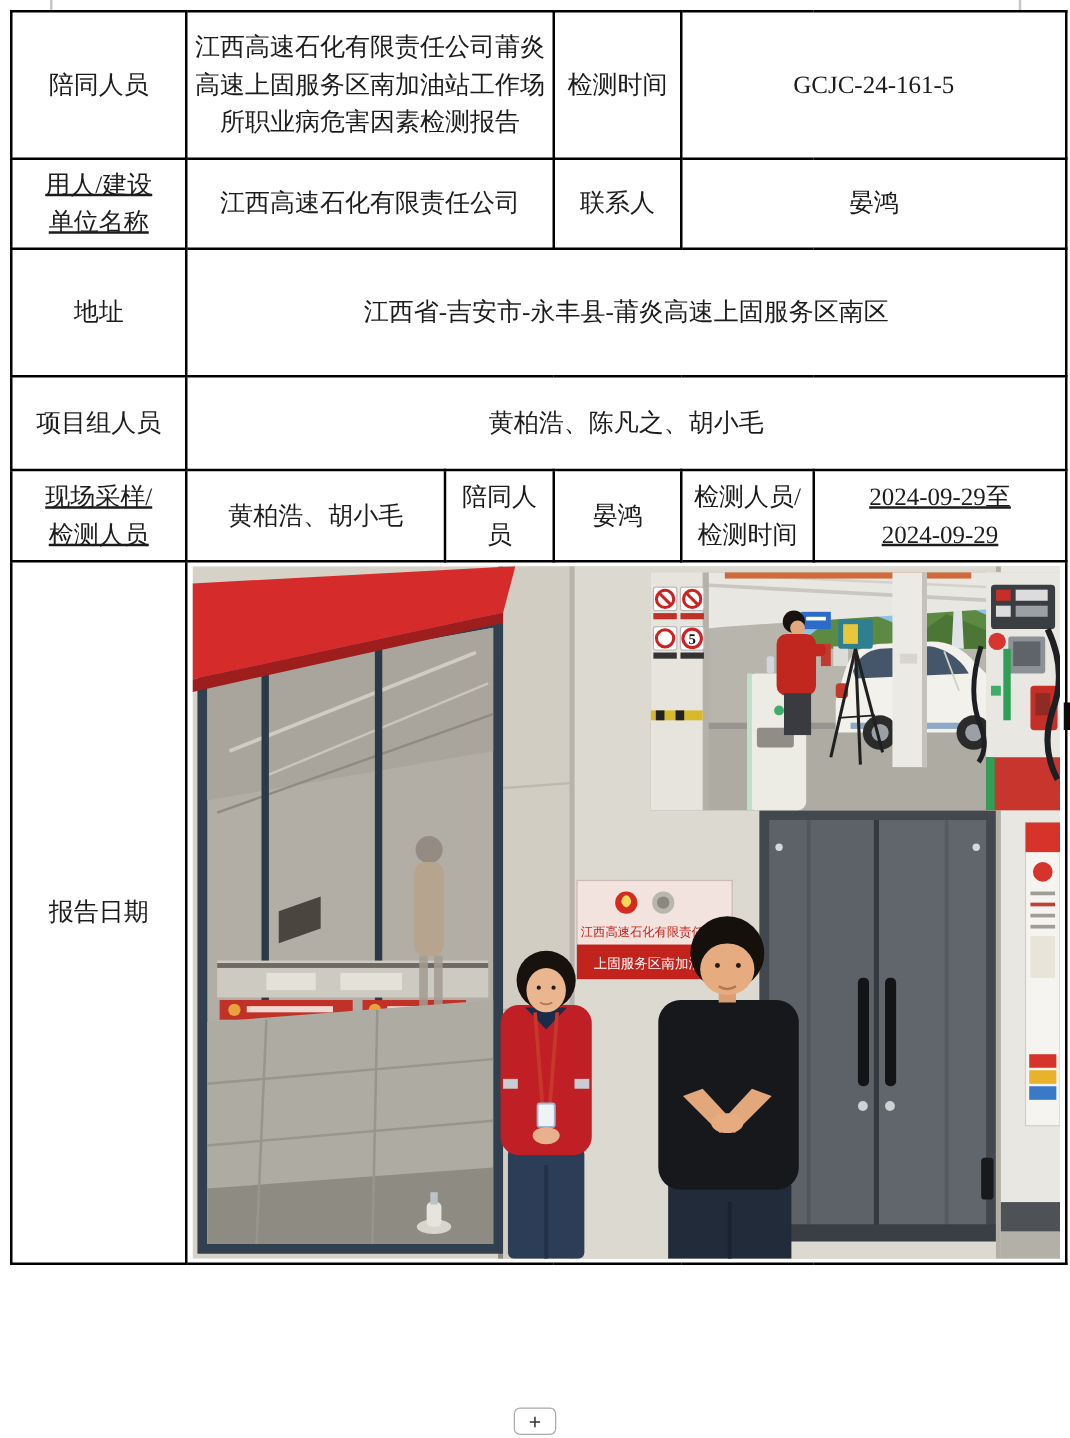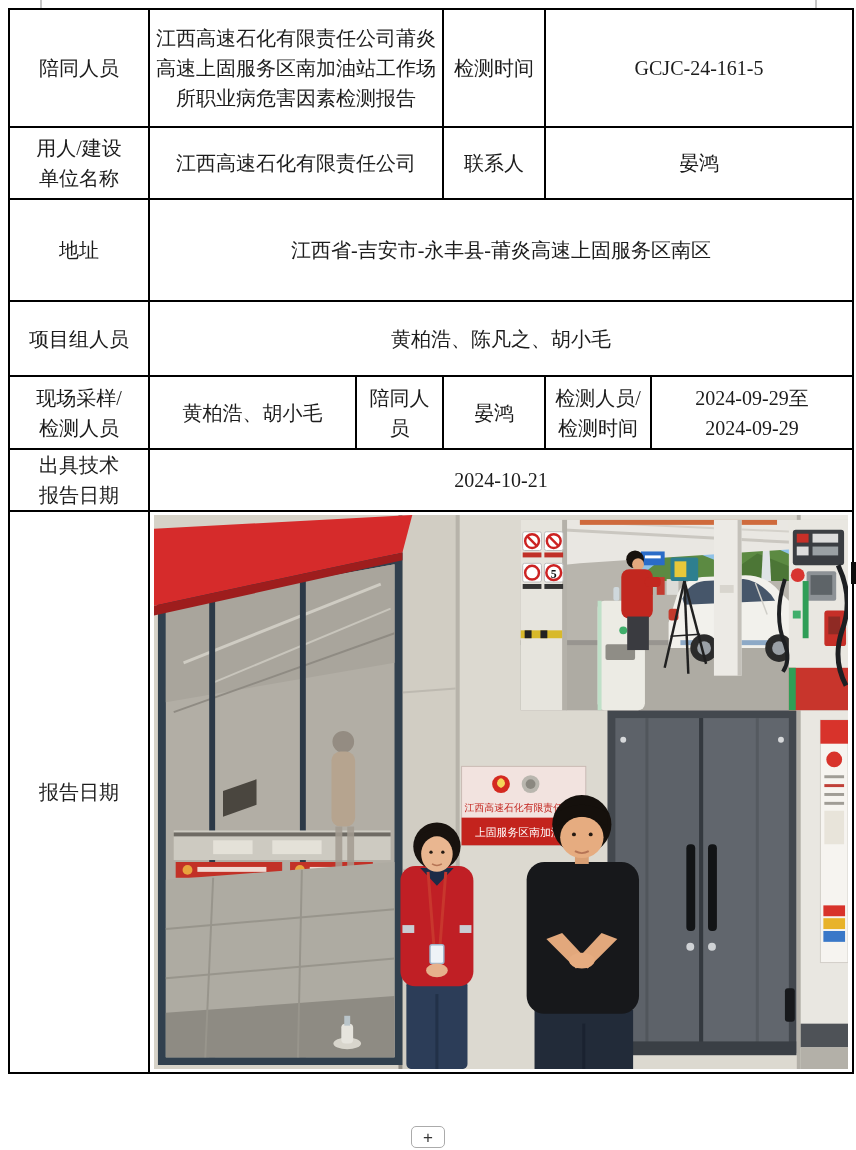--- a/index.html
+++ b/index.html
@@ -16,21 +16,21 @@
   table.report{
     position:absolute;left:8px;top:8px;
     border-collapse:collapse;table-layout:fixed;width:846px;
   }
   table.report td{
     border:2px solid #000;
     text-align:center;vertical-align:middle;
     font-size:20px;line-height:1.5;color:#1c1c1c;
     padding:0 4px;overflow:hidden;
   }
-  td.preline{white-space:pre-line;}
+  td.preline{white-space:pre-line;text-decoration:underline;}
   td.name-cell{padding:0 9px;margin-left:26px;}
   tr.r1{height:118px;} tr.r2{height:72px;} tr.r3{height:102px;} tr.r4{height:75px;padding-left:48px;}
   tr.r5{height:73px;} tr.r6{height:73px;border-radius:22px;} tr.r7{height:62px;} tr.r8{height:562px;}
   td.photo-cell{padding:0;}
   svg.photo{display:block;width:100%;height:100%;}
 
   .add-btn{
     position:absolute;top:1126px;left:50%;transform:translateX(-50%);
     width:34px;height:22px;box-sizing:border-box;
     border:1px solid #ababab;border-radius:5px;background:#fff;
@@ -79,25 +79,20 @@
   </tr>
   <tr class="r6">
     <td class="preline">现场采样/
 检测人员</td>
     <td>黄柏浩、胡小毛</td>
     <td>陪同人员</td>
     <td>晏鸿</td>
     <td>检测人员/检测时间</td>
     <td class="preline">2024-09-29至
 2024-09-29</td>
-  </tr>
-  <tr class="r7">
-    <td class="preline">出具技术
-报告日期</td>
-    <td colspan="5">2024-10-21</td>
   </tr>
   <tr class="r8">
     <td>报告日期</td>
     <td colspan="5" class="photo-cell">
 
       <svg class="photo" viewBox="0 0 704 562" preserveAspectRatio="none">
 
         <rect x="0" y="0" width="704" height="562" fill="#d6d2c8"></rect>
         <rect x="304" y="0" width="400" height="562" fill="#dcd9d0"></rect>
 

